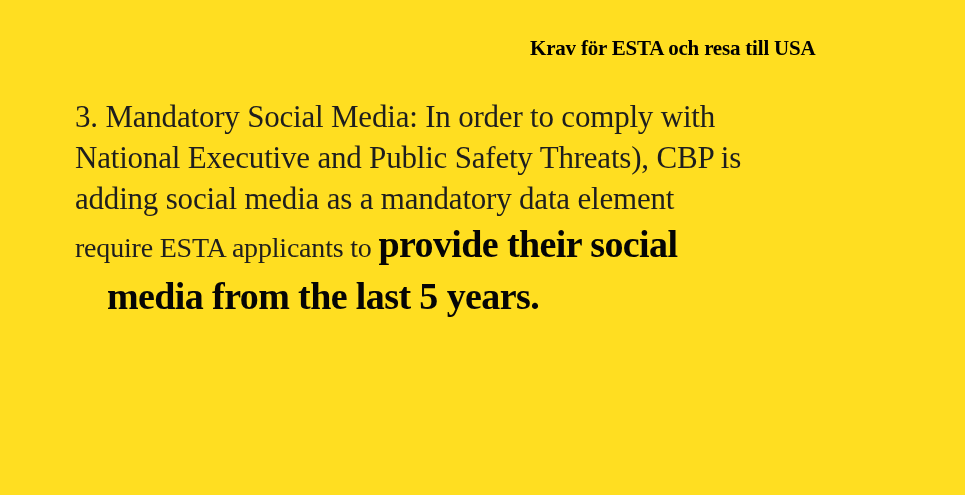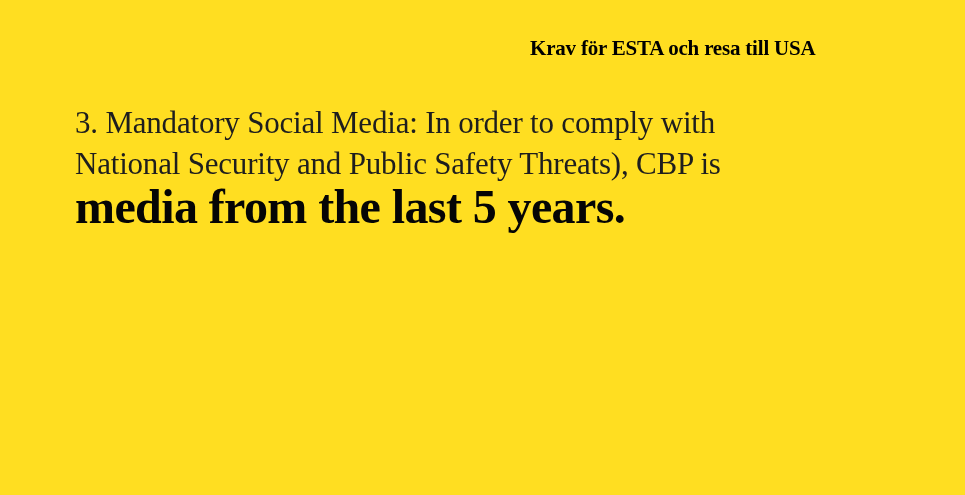--- a/index.html
+++ b/index.html
@@ -21,21 +21,21 @@
       left: 530px;
       top: 36px;
       font-size: 21px;
       font-weight: 700;
       letter-spacing: -0.2px;
       white-space: nowrap;
     }
     .body-text {
       position: absolute;
       left: 75px;
-      top: 102px;
+      top: 96px;
       width: 840px;
     }
     .line {
       font-size: 31px;
       line-height: 41px;
       letter-spacing: -0.2px;
       white-space: nowrap;
       font-weight: 400;
     }
     .line-mixed {
@@ -44,32 +44,35 @@
       letter-spacing: -0.2px;
       white-space: nowrap;
     }
     .emphasis {
       font-weight: 700;
       font-size: 38px;
       letter-spacing: -0.6px;
     }
     .line-bold {
       font-weight: 700;
-      font-size: 48px;
+      font-size: 38px;
       line-height: 46px;
       letter-spacing: -0.6px;
       white-space: nowrap;
+      margin-left: 32px;
     }
   </style>
 </head>
 <body>
 
 <div class="slide" style="background: rgb(255, 222, 33);">
 
   <div class="header-title" style="color: rgb(0, 0, 0);">Krav för ESTA och resa till USA</div>
 
   <div class="body-text" style="color: rgb(30, 30, 30);">
     <div class="line">3. Mandatory Social Media: In order to comply with</div>
-    <div class="line">National Security and Public Safety Threats), CBP is</div>
+    <div class="line">National Executive and Public Safety Threats), CBP is</div>
+    <div class="line">adding social media as a mandatory data element</div>
+    <div class="line-mixed"><span>require ESTA applicants to </span><span class="emphasis" style="color: rgb(5, 5, 5);">provide their social</span></div>
     <div class="line-bold" style="color: rgb(5, 5, 5);">media from the last 5 years.</div>
   </div>
 
 </div>
 
 </body></html>

